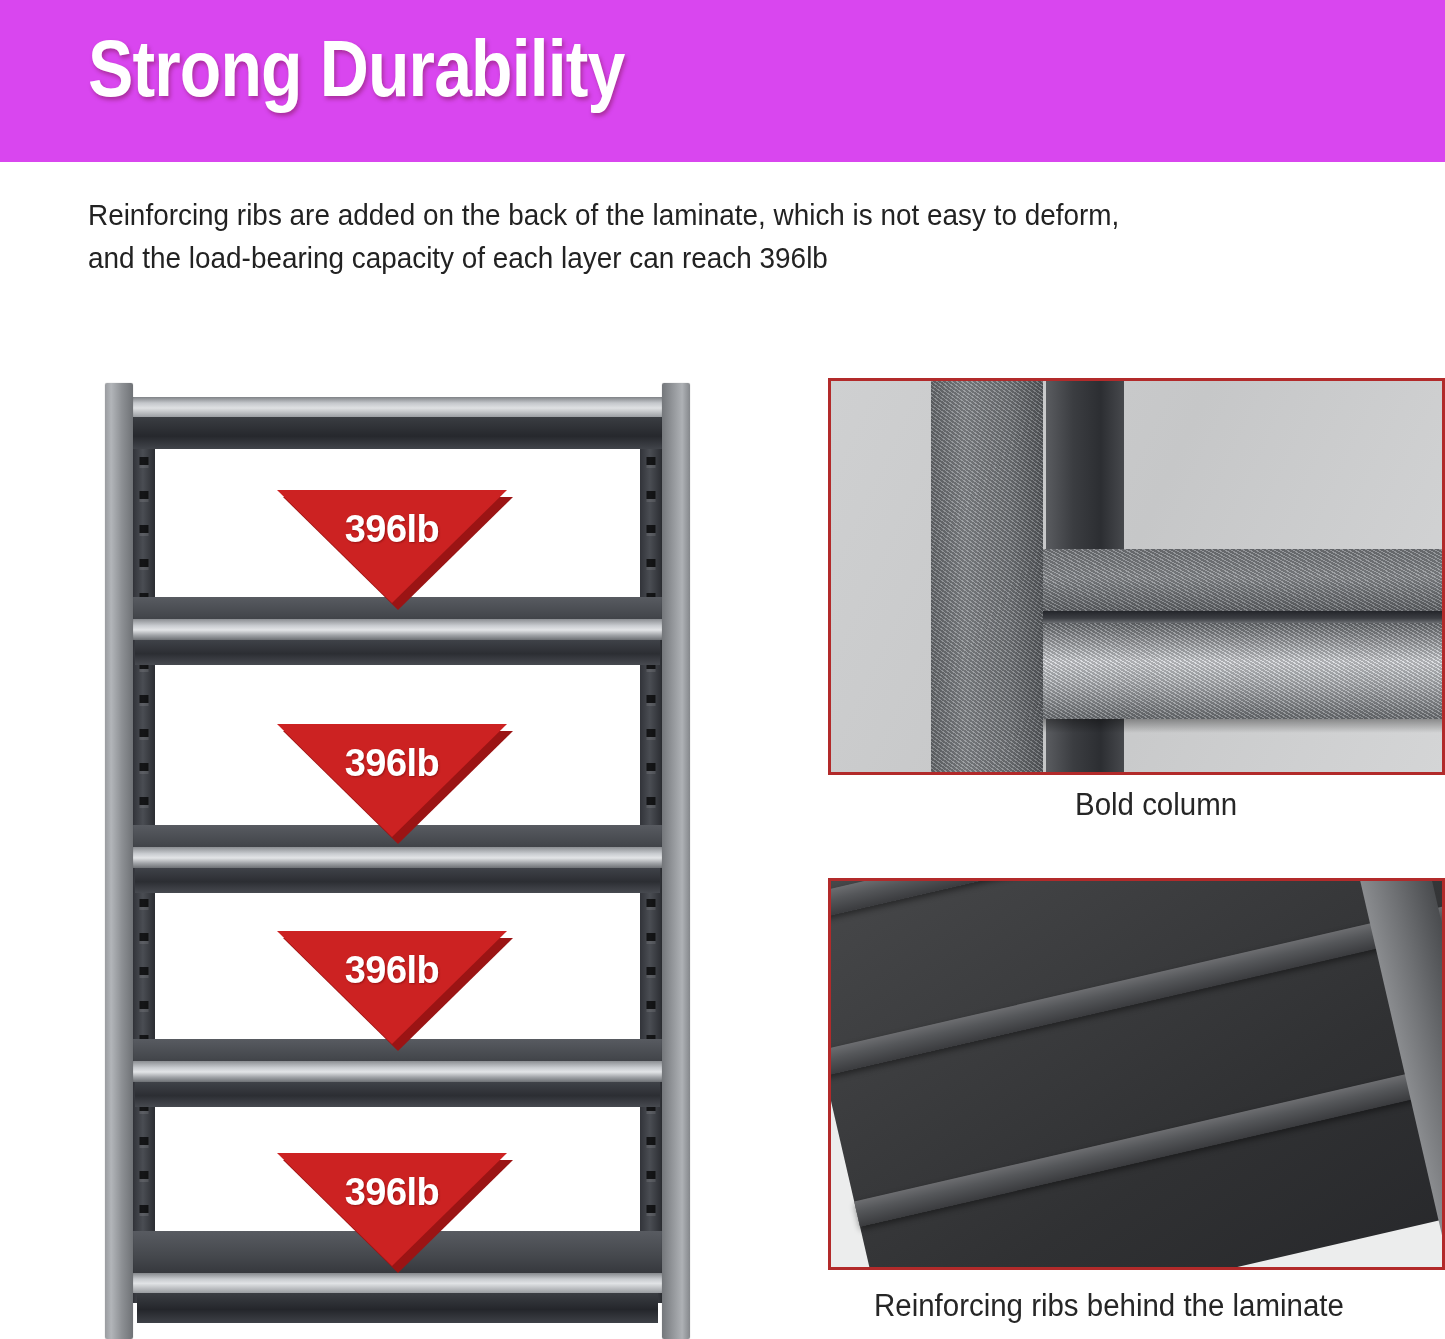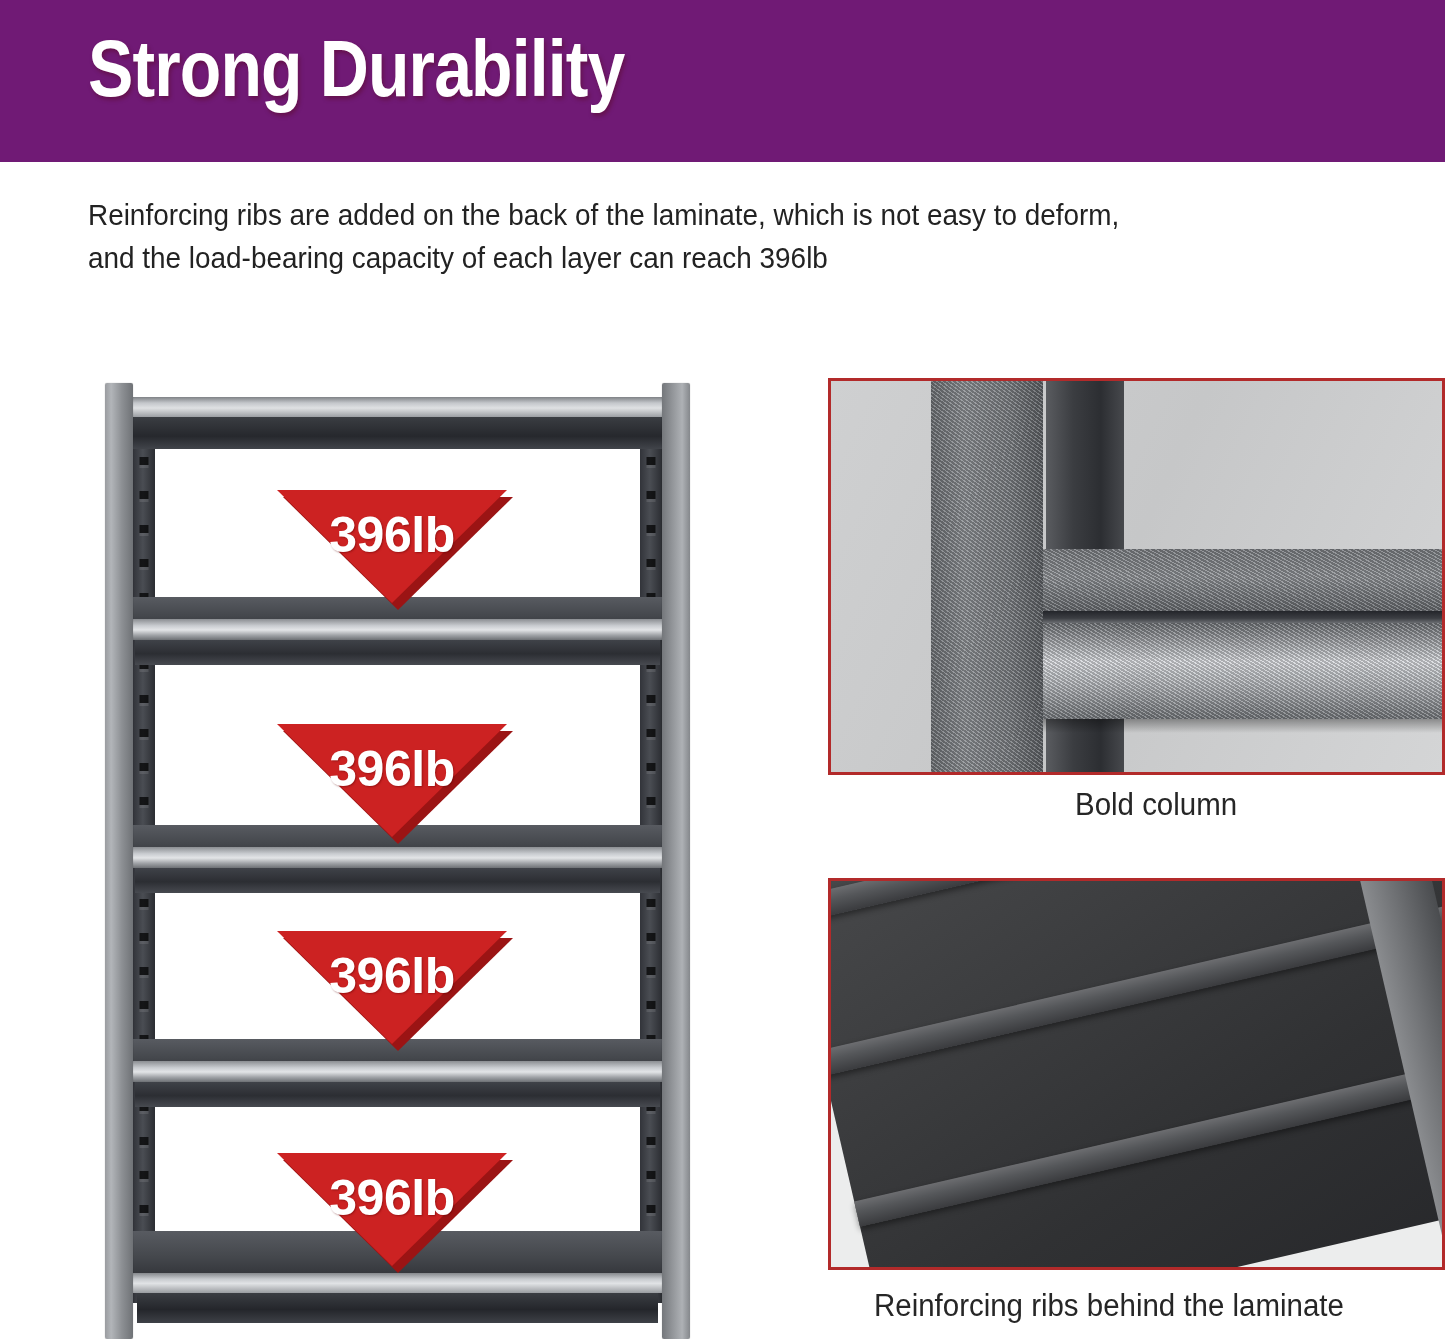--- a/index.html
+++ b/index.html
@@ -6,21 +6,21 @@
   body{
     width:1445px;height:1339px;
     background:#ffffff;
     font-family:"Liberation Sans", sans-serif;
     overflow:hidden;position:relative;
   }
 
   
   .banner{
     position:absolute;left:0;top:0;width:1445px;height:162px;
-    background:#701a75;
+    background:#d946ef;
   }
   .banner-title{
     position:absolute;left:88px;top:29px;
     font-size:79px;line-height:1;
     font-weight:700;color:#ffffff;
     font-family:"Liberation Sans Narrow","Liberation Sans",sans-serif;
     transform:scaleX(0.86);transform-origin:left top;
     letter-spacing:-1px;
     text-shadow:2px 3px 5px rgba(80,0,0,.35);
     white-space:nowrap;
@@ -123,21 +123,21 @@
     clip-path:polygon(0 0,100% 0,50% 100%);
   }
   .badge .tri{
     position:absolute;left:0;top:0;width:230px;height:113px;
     background:#cc2222;
     clip-path:polygon(0 0,100% 0,50% 100%);
   }
   .badge .tri-label{
     position:absolute;left:0;top:20px;width:230px;
     text-align:center;color:#ffffff;
-    font-size:50px;font-weight:700;line-height:1;
+    font-size:38px;font-weight:700;line-height:1;
     font-family:"Liberation Sans Narrow","Liberation Sans",sans-serif;
     letter-spacing:-0.5px;
     text-shadow:1px 1px 2px rgba(90,0,0,.45);
   }
 
   
   .photo-panel{
     position:absolute;
     border:3px solid #b22a2a;
     box-sizing:border-box;

